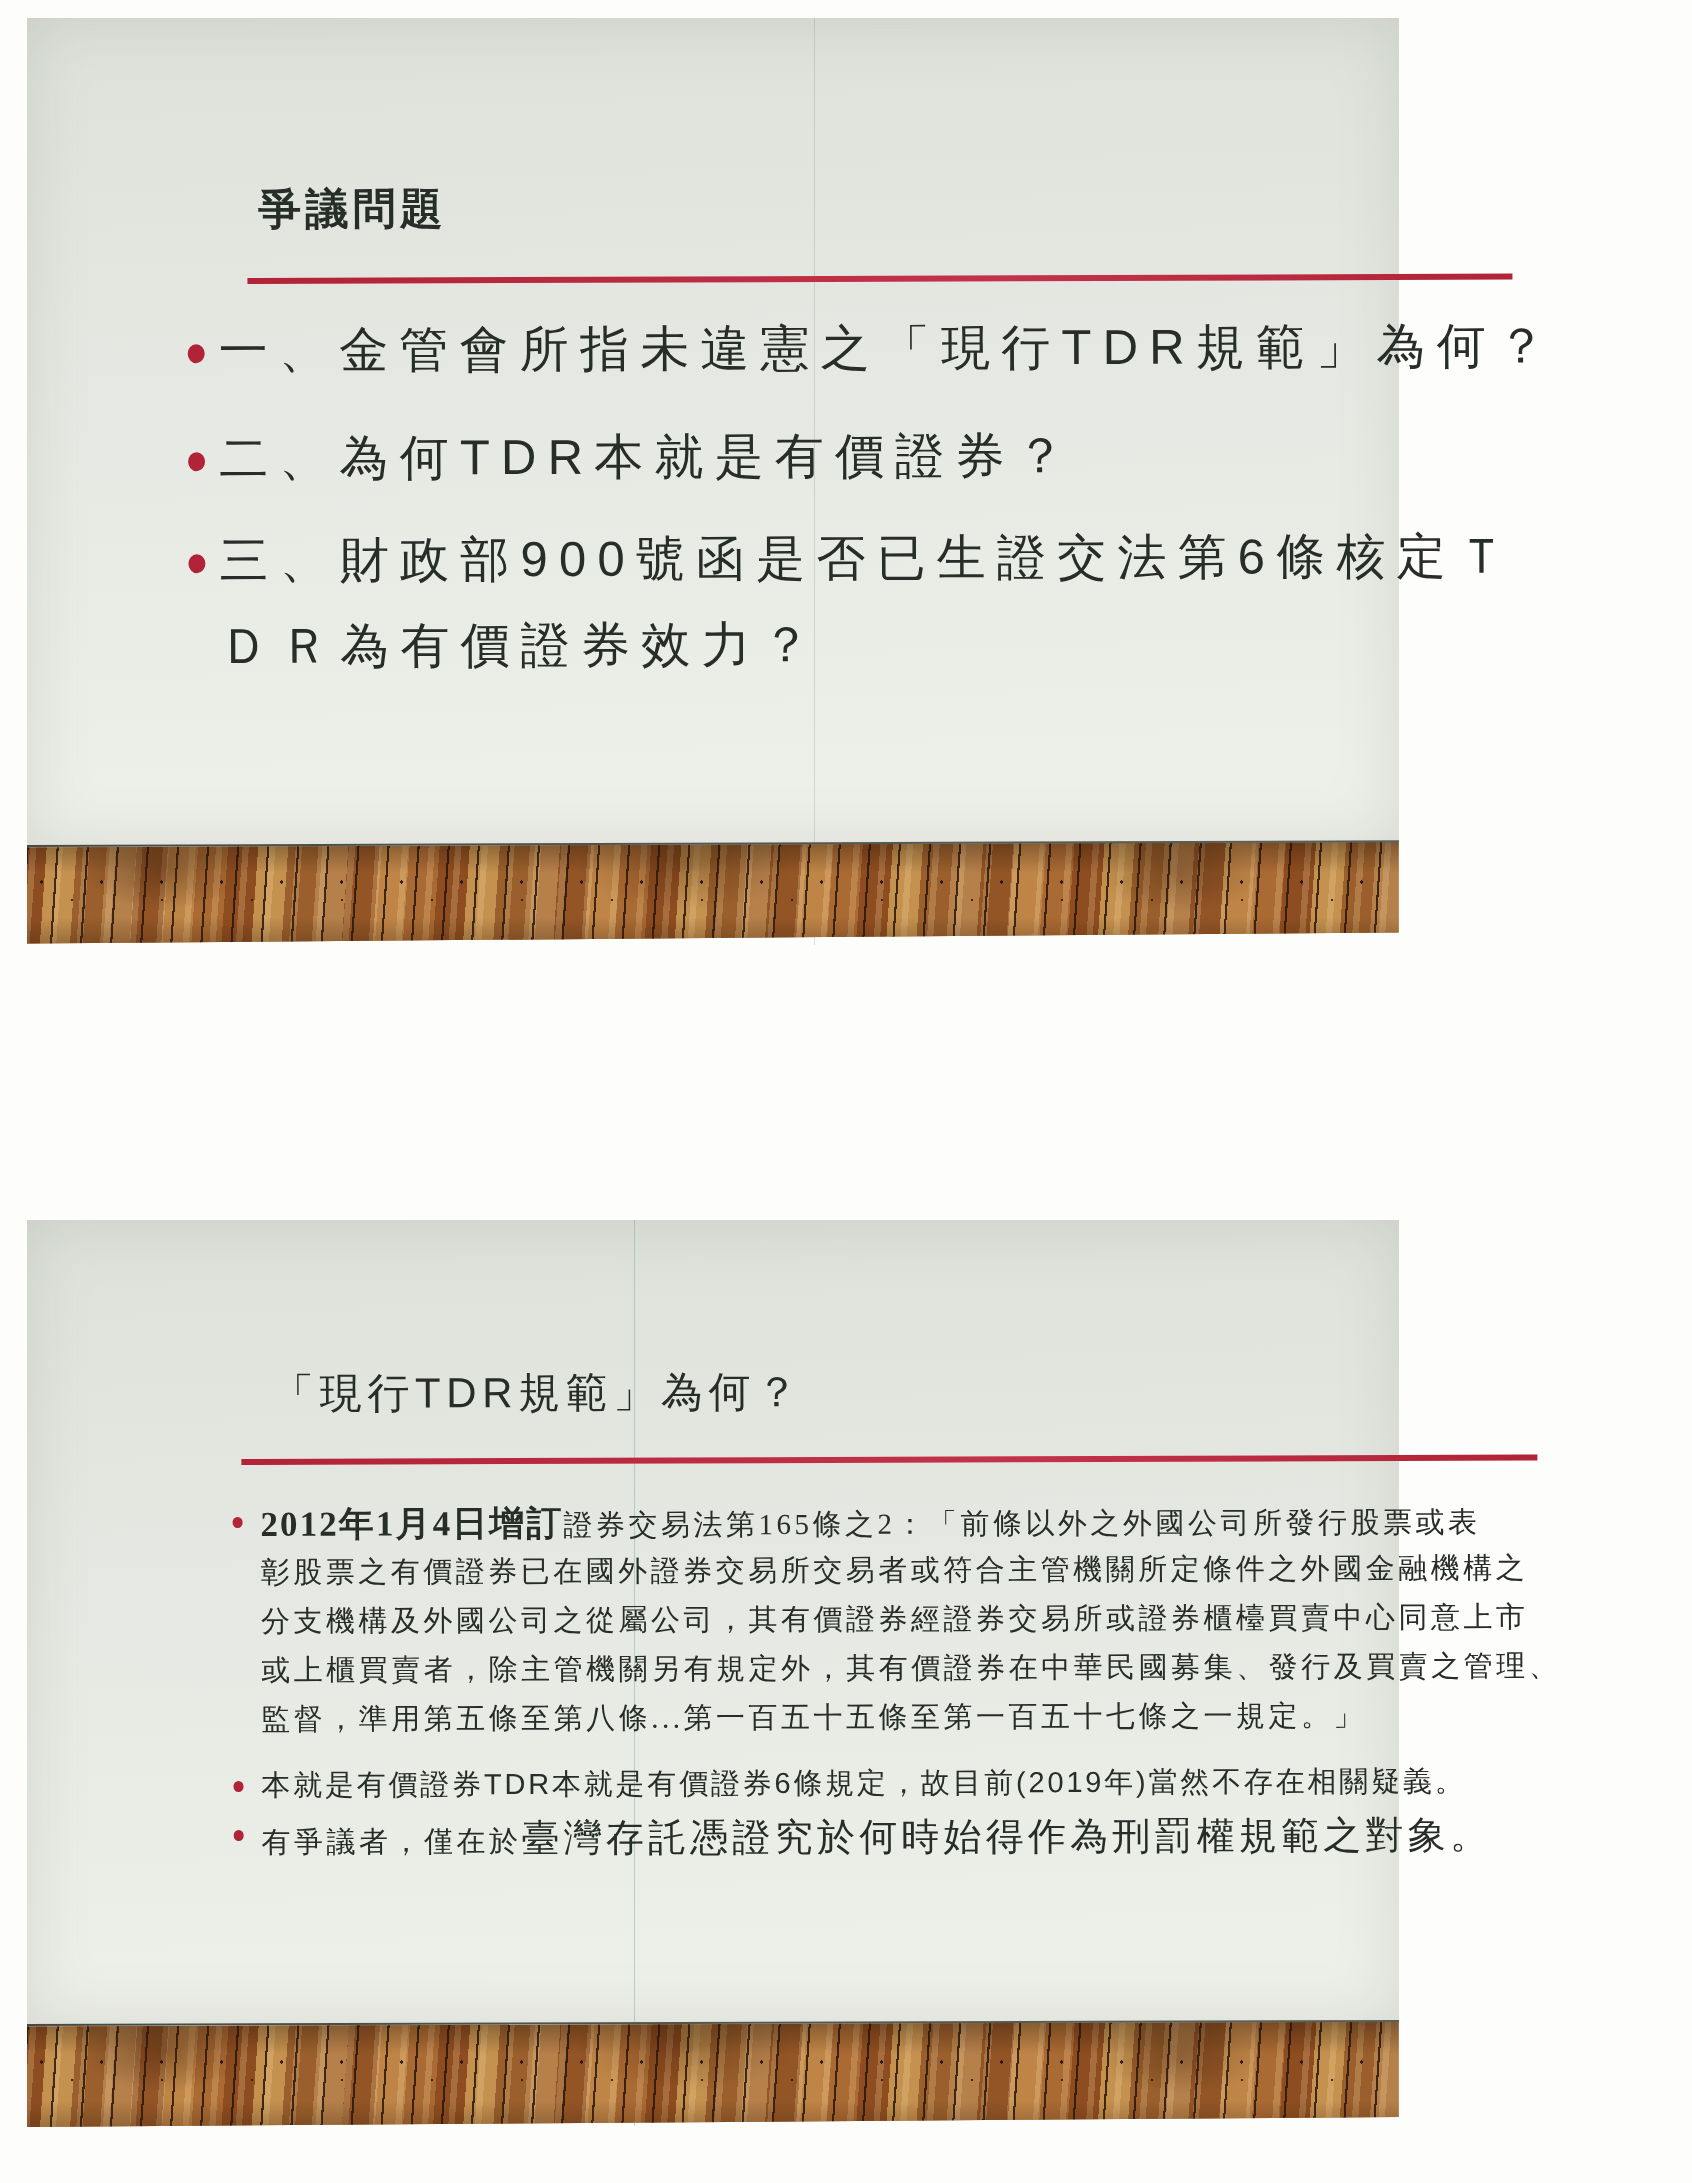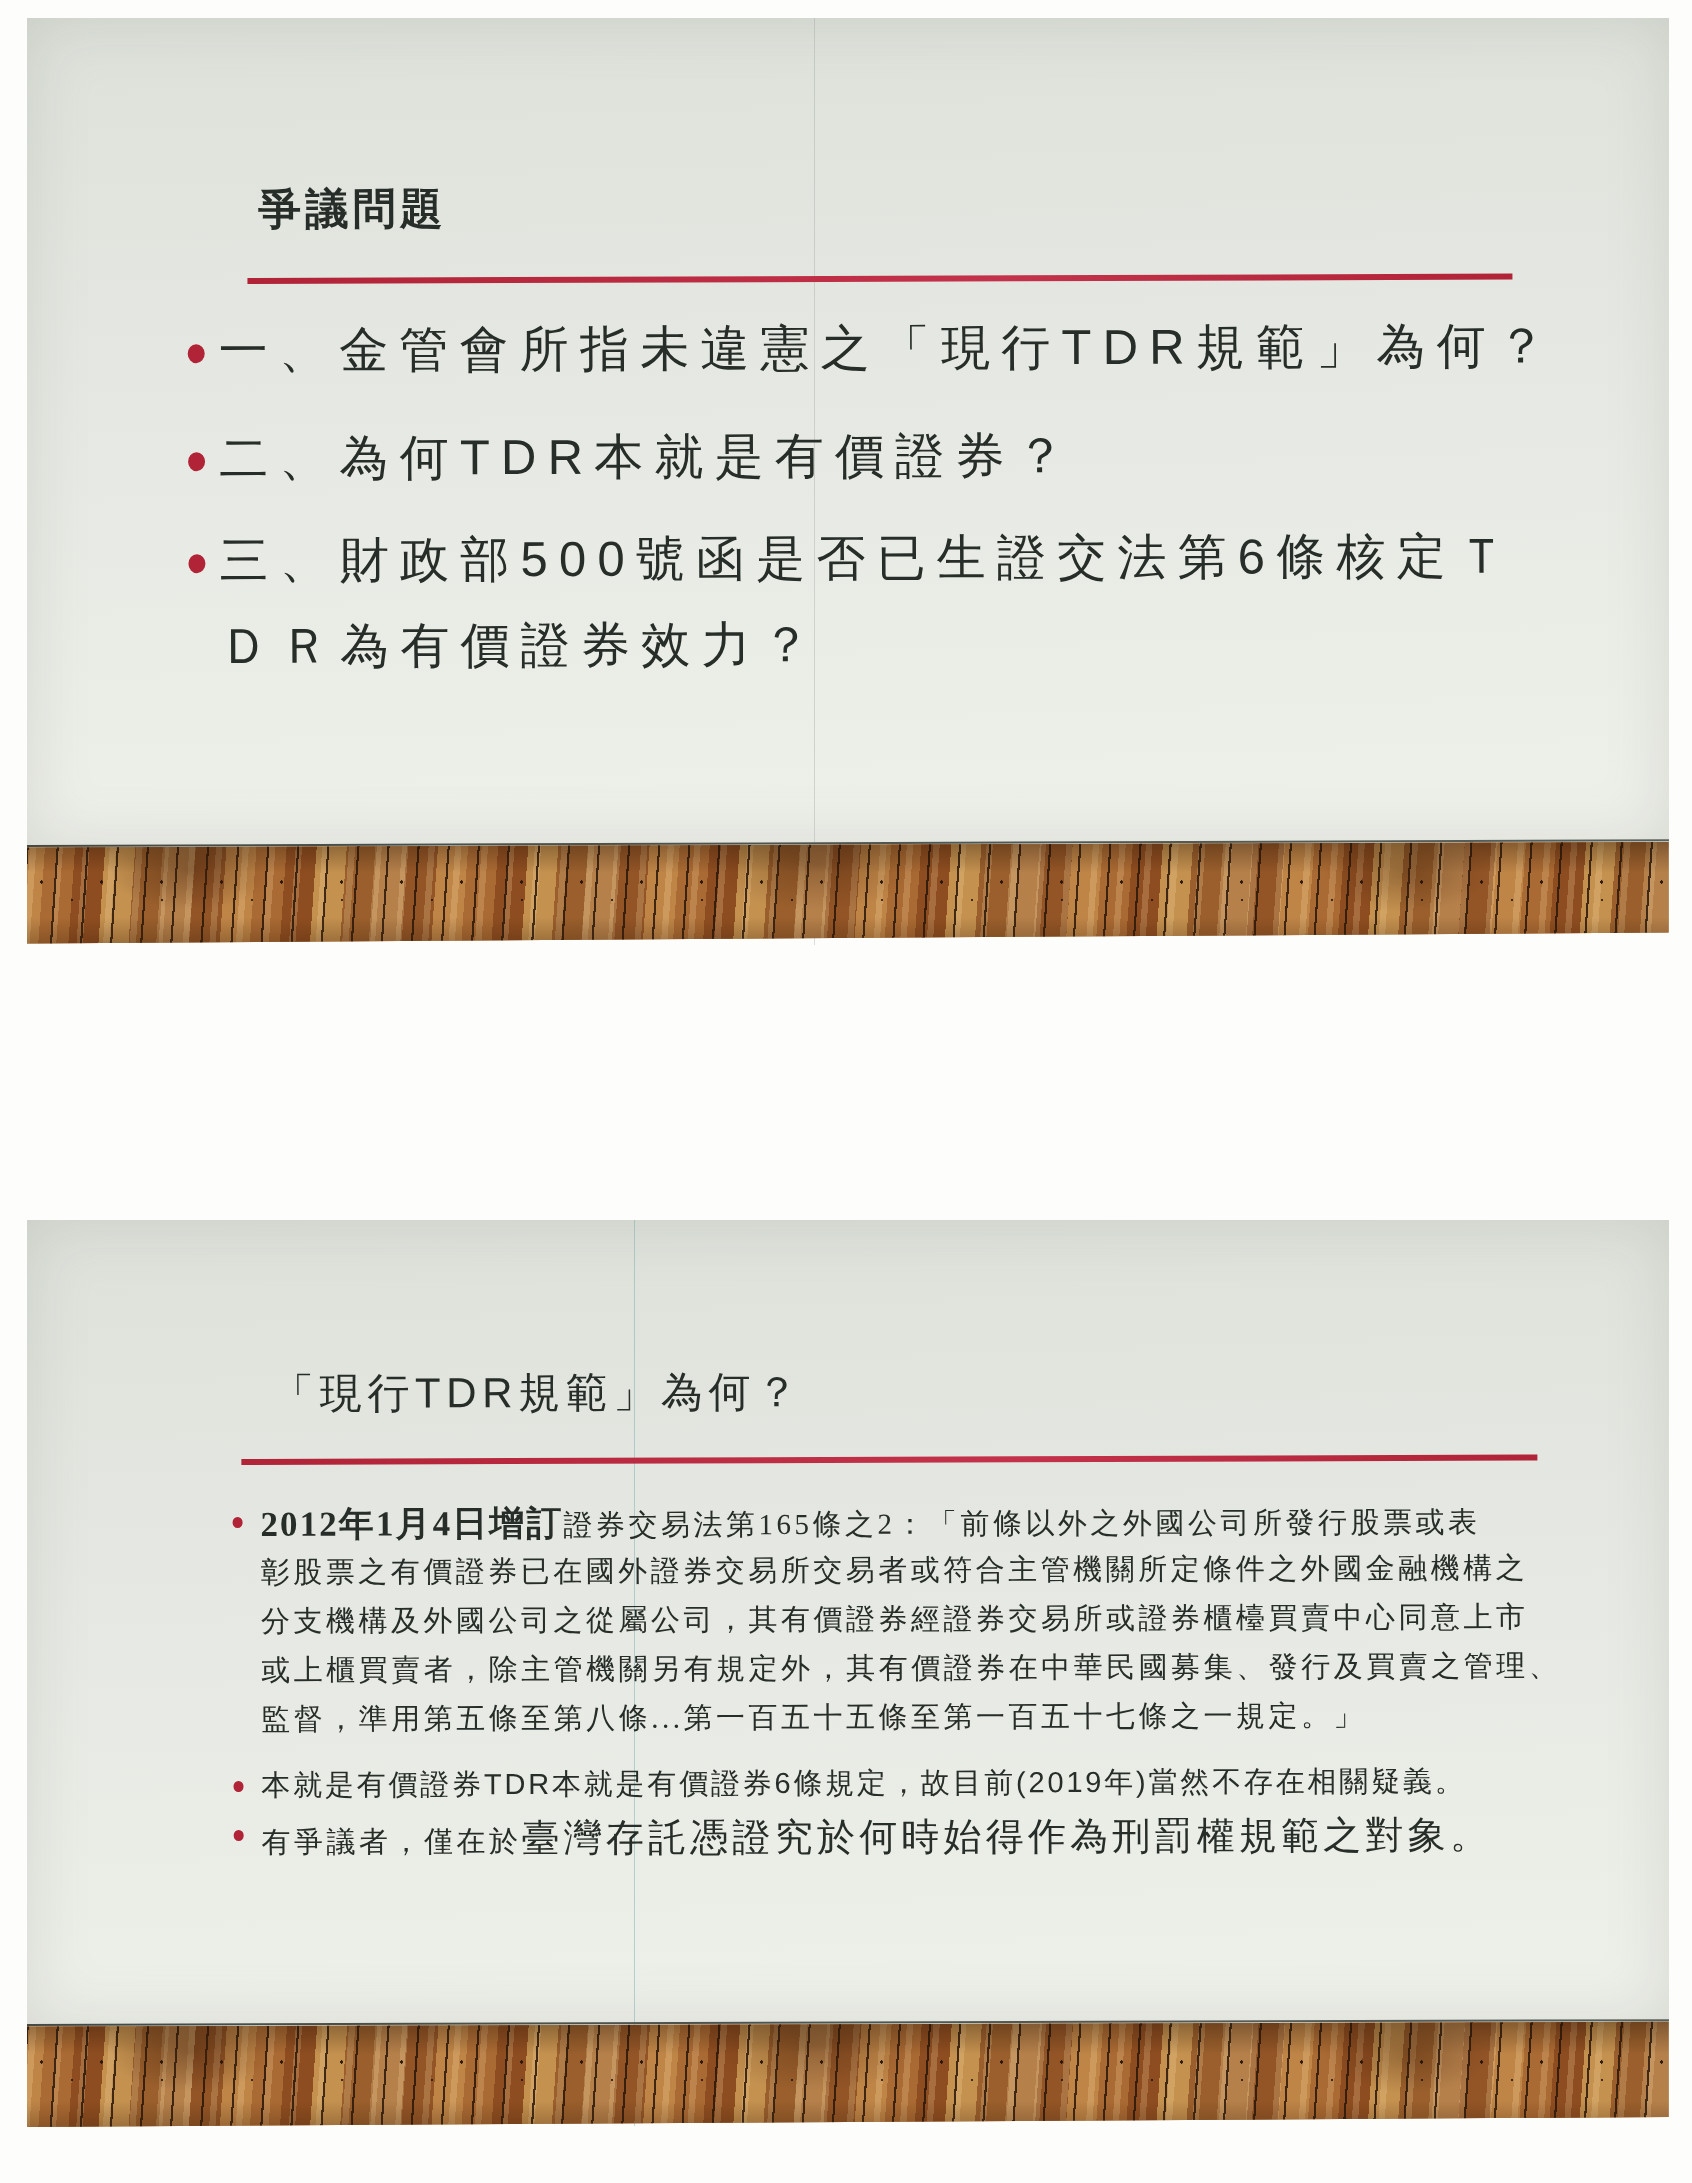--- a/index.html
+++ b/index.html
@@ -3,21 +3,21 @@
 <meta charset="utf-8">
 <style>
   html,body{margin:0;padding:0;}
   body{
     width:1692px;height:2183px;
     background:#fdfdfb;
     font-family:"Liberation Serif","DejaVu Serif",serif;
   }
   .page{position:relative;width:1692px;height:2183px;overflow:hidden;}
 
-  .slide{position:absolute;left:26.6px;width:1642px;}
+  .slide{position:absolute;left:26.6px;width:1372px;}
   #slide1{top:17.5px;height:946px;}
   #slide2{top:1220px;height:923px;}
 
   .wall{
     position:absolute;left:0;right:0;top:0;
     background:linear-gradient(178deg,var(--wall-top,#dde1da) 0%,var(--wall,#e6e9e3) 45%,#edefe9 92%);
     box-shadow:inset 0 0 63px rgba(110,115,105,.18);
   }
   #slide1 .wall{height:830px;}
   #slide2 .wall{height:806px;}
@@ -100,21 +100,21 @@
       <div class="row s1row r1">
         <span class="dot1"></span>
         <span class="txt"><span class="seg">一、金管會所指未違憲之「現行</span><span class="seg b">TDR</span><span class="seg">規範」為何？</span></span>
       </div>
       <div class="row s1row r2">
         <span class="dot1"></span>
         <span class="txt"><span class="seg">二、為何</span><span class="seg b">TDR</span><span class="seg">本就是有價證券？</span></span>
       </div>
       <div class="row s1row r3">
         <span class="dot1"></span>
-        <span class="txt"><span class="seg">三、財政部</span><span class="seg b">500</span><span class="seg">號函是否已生證交法第</span><span class="seg b">6</span><span class="seg">條核定Ｔ</span></span>
+        <span class="txt"><span class="seg">三、財政部</span><span class="seg b">900</span><span class="seg">號函是否已生證交法第</span><span class="seg b">6</span><span class="seg">條核定Ｔ</span></span>
       </div>
       <div class="row s1row r4">
         <span class="txt"><span class="seg">ＤＲ為有價證券效力？</span></span>
       </div>
     </div>
     <div class="seam"></div>
     <div class="floor-edge"></div>
     <div class="floor"></div>
   </section>
 

